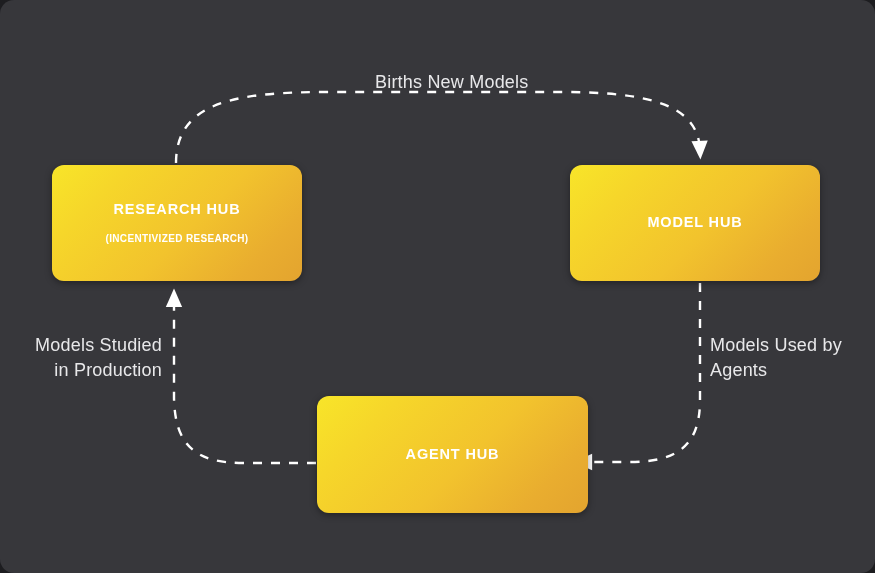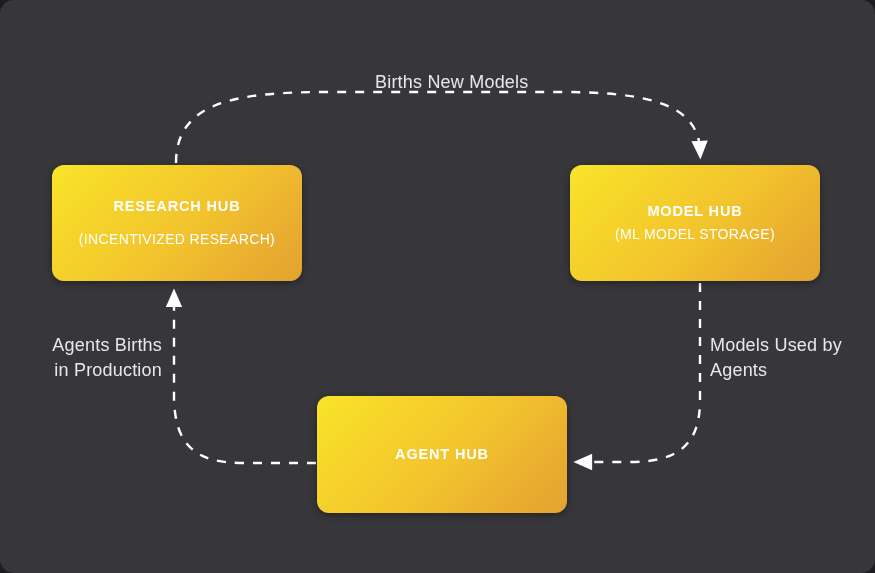--- a/index.html
+++ b/index.html
@@ -43,30 +43,30 @@
   .node-title {
     color: #ffffff;
     font-size: 14.5px;
     font-weight: bold;
     letter-spacing: 0.85px;
     text-transform: uppercase;
     line-height: 1.2;
   }
   .node-sub {
     color: #ffffff;
-    font-size: 14px;
-    font-weight: normal;
+    font-size: 10px;
+    font-weight: bold;
     letter-spacing: 0.35px;
     text-transform: uppercase;
     line-height: 1.2;
     margin-top: 6px;
   }
   #node-research { left: 52px;  top: 165px; width: 250px; height: 116px; gap: 9px; }
   #node-model    { left: 570px; top: 165px; width: 250px; height: 116px; }
-  #node-agent    { left: 317px; top: 396px; width: 250px; height: 117px; }
+  #node-agent    { left: 317px; top: 396px; width: 271px; height: 117px; }
 
   .edge-label {
     position: absolute;
     color: #e8e8ea;
     font-size: 18px;
     line-height: 25px;
     letter-spacing: 0.2px;
     white-space: pre-line;
   }
   #label-top    { left: 375px; top: 70px;  text-align: center; }
@@ -92,28 +92,27 @@
     <path d="M 316 463 L 243 463 C 195 463, 175 445, 174 398 L 174 298" fill="none" stroke="#ffffff" stroke-width="2.4" stroke-dasharray="9 9" stroke-linecap="butt" marker-end="url(#arrow-head)"></path>
   </svg>
 
   <div class="node" id="node-research">
     <div class="node-title">RESEARCH HUB</div>
     <div class="node-sub">(INCENTIVIZED RESEARCH)</div>
   </div>
 
   <div class="node" id="node-model">
     <div class="node-title">MODEL HUB</div>
-    <div class="node-sub">(ML MODEL STORAGE)</div>
   </div>
 
   <div class="node" id="node-agent">
     <div class="node-title">AGENT HUB</div>
   </div>
 
   <div class="edge-label" id="label-top">Births New Models</div>
 
   <div class="edge-label" id="label-right">Models Used by
 Agents</div>
 
-  <div class="edge-label" id="label-left">Agents Births
+  <div class="edge-label" id="label-left">Models Studied
 in Production</div>
 
 </div>
 
 </body></html>

